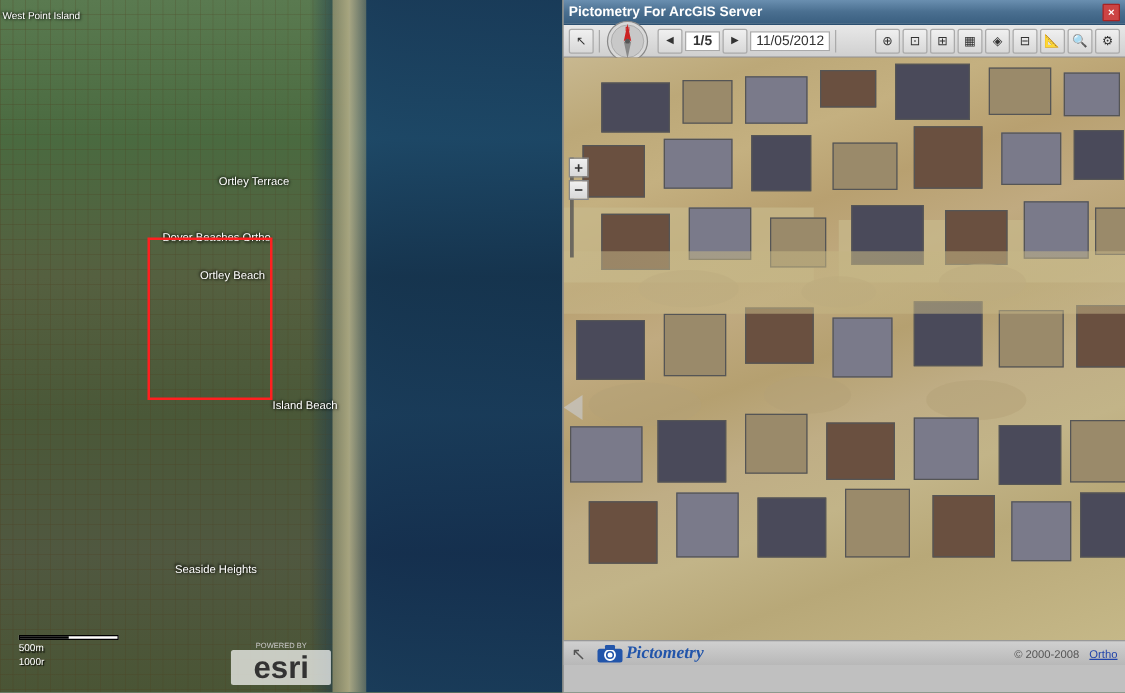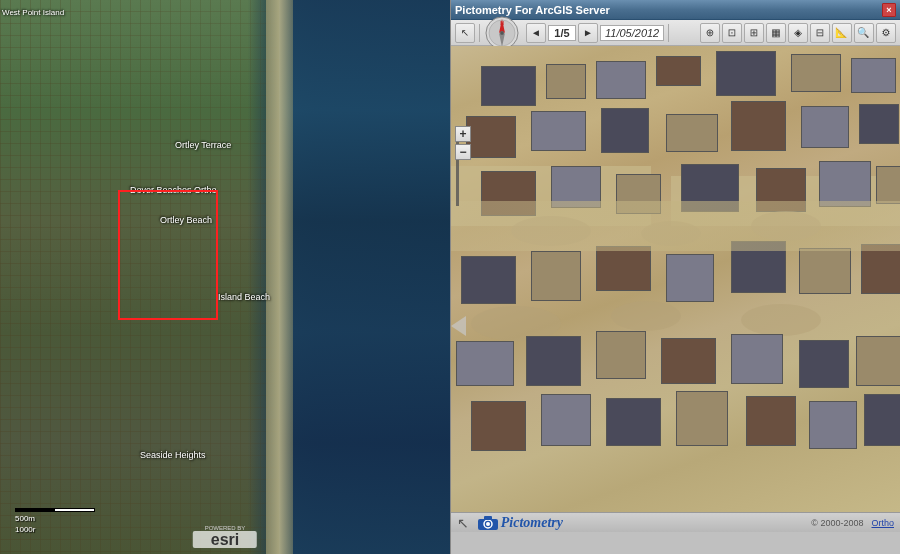--- a/index.html
+++ b/index.html
@@ -129,21 +129,21 @@
       text-shadow: 1px 1px 2px rgba(0,0,0,0.8), -1px -1px 2px rgba(0,0,0,0.8);
       text-align: center;
       line-height: 1.2;
       z-index: 5;
     }
 
     .label-west-point { top: 8px; left: 2px; font-size: 8px; }
     .label-ortley { top: 140px; left: 175px; }
     .label-dover { top: 185px; left: 130px; }
     .label-ortley-beach { top: 215px; left: 160px; }
-    .label-island-beach { top: 292px; left: 190px; padding-left: 28px; }
+    .label-island-beach { top: 319px; left: 190px; padding-left: 28px; }
     .label-seaside-heights { top: 450px; left: 140px; }
 
     
     .scale-bar {
       position: absolute;
       bottom: 20px;
       left: 15px;
       z-index: 10;
     }
     .scale-line {
@@ -172,21 +172,21 @@
       transform: translateX(-50%);
       z-index: 10;
       text-align: center;
     }
     .powered-by {
       font-size: 6px;
       color: #ccc;
       display: block;
     }
     .esri-text {
-      font-size: 16px;
+      font-size: 25px;
       font-weight: bold;
       color: #333;
       font-family: 'Arial Black', sans-serif;
       text-shadow: none;
       background: rgba(255,255,255,0.7);
       padding: 0 18px;
       border-radius: 2px;
     }
 
     
@@ -262,21 +262,20 @@
       background: white;
       min-width: 28px;
       text-align: center;
     }
     .date-display {
       font-size: 11px;
       color: #333;
       padding: 1px 4px;
       border: 1px solid #aaa;
       background: white;
-      font-style: italic;
     }
 
     .tb-separator {
       width: 1px;
       height: 18px;
       background: #aaa;
       margin: 0 2px;
     }
 
     

